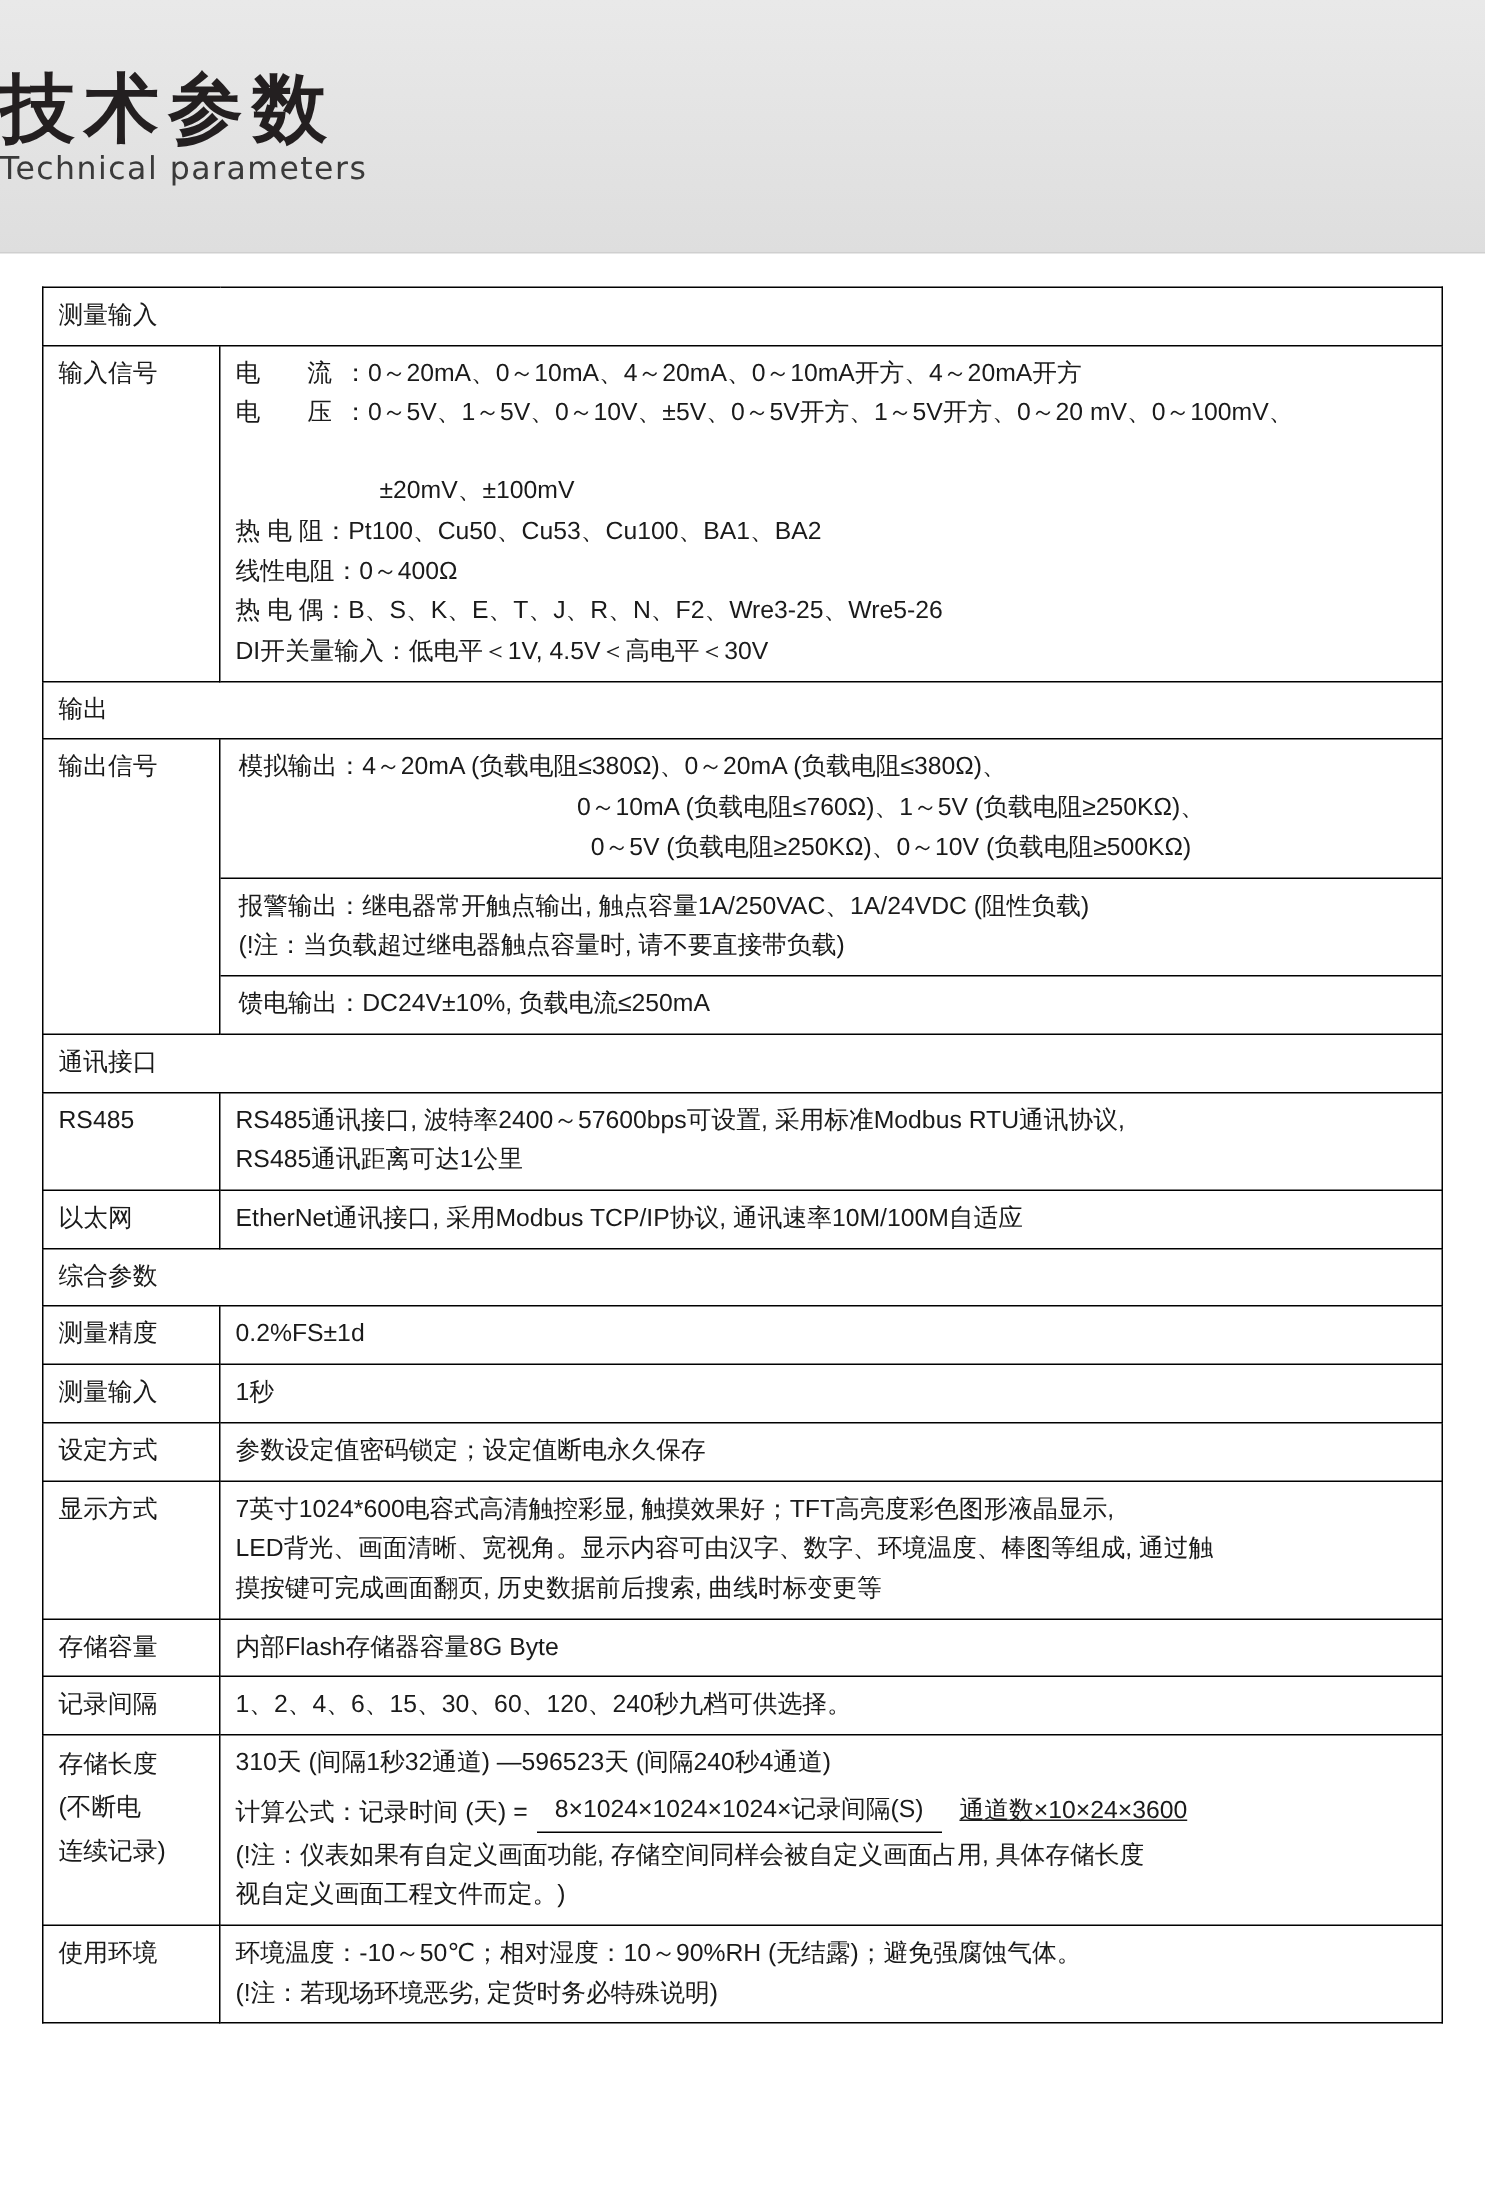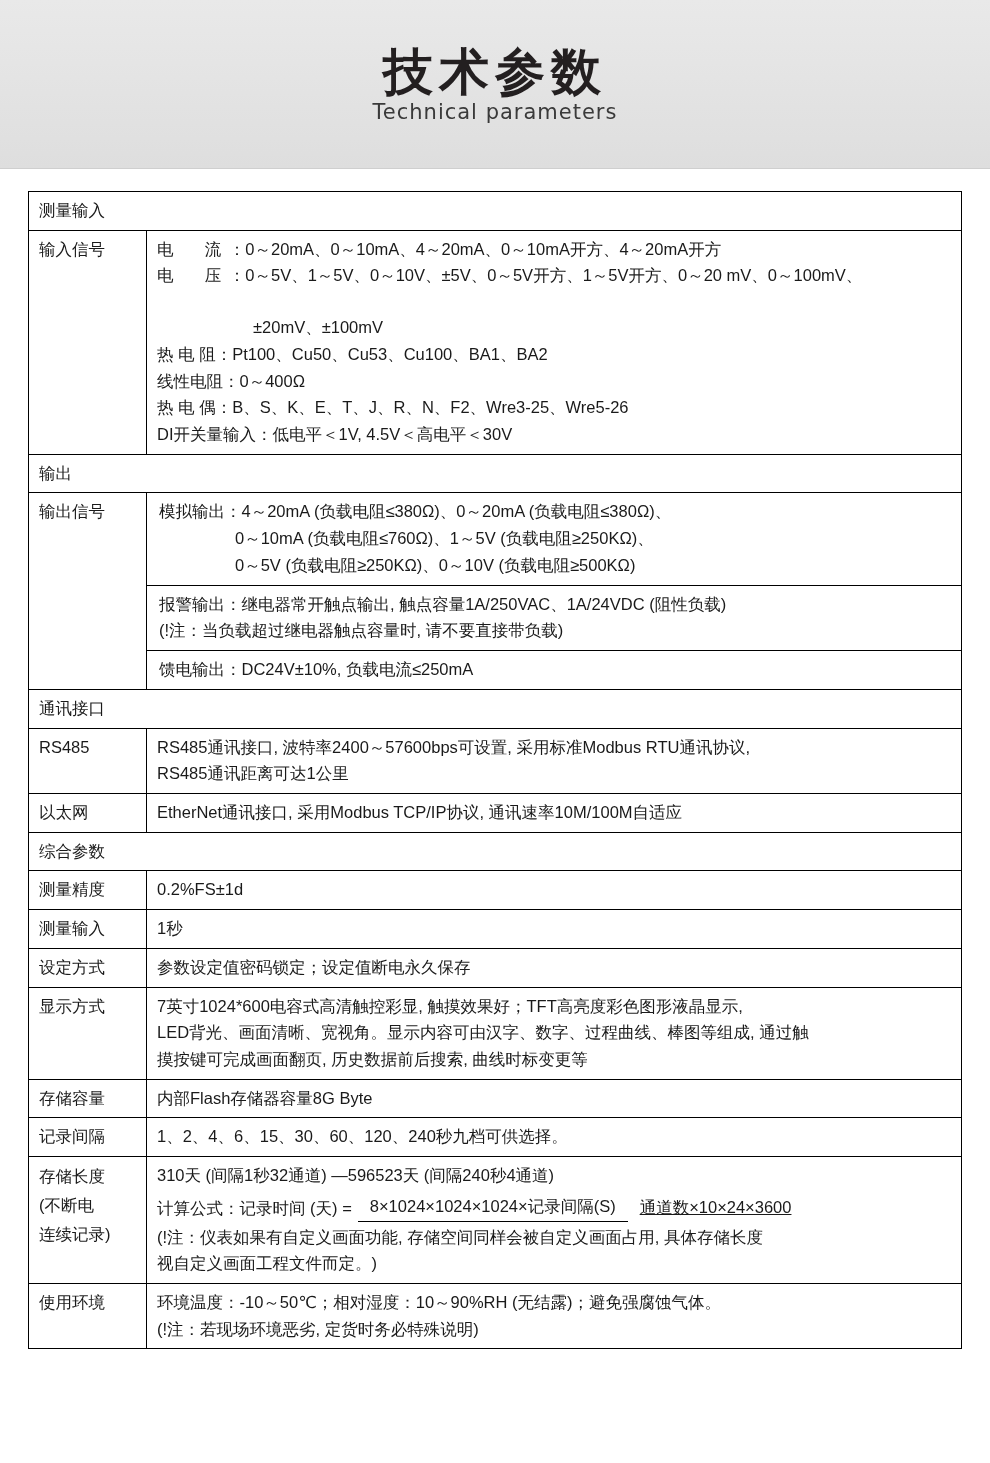--- a/index.html
+++ b/index.html
@@ -18,21 +18,21 @@
     position: relative;
     background: #ffffff;
   }
   
   .banner {
     height: 168px;
     background: linear-gradient(to bottom, #e9e9e9 0%, #e3e3e3 55%, #dedede 100%);
     border-bottom: 1px solid #cfcfcf;
     display: flex;
     flex-direction: column;
-    align-items: center;
+    align-items: flex-start;
     justify-content: center;
   }
   .banner-title {
     font-size: 50px;
     font-weight: bold;
     letter-spacing: 6px;
     color: #231f20;
     line-height: 1.1;
   }
   .banner-sub {
@@ -79,20 +79,21 @@
   }
   .hang {
     display: block;
     padding-left: 96px;
     text-indent: 0;
     margin-top: 25px;
   }
   .hang2 {
     display: block;
     padding-left: 76px;
+    text-align: center;
   }
   
   .formula {
     display: flex;
     align-items: flex-end;
     margin: 4px 0 2px 0;
   }
   .formula .lhs {
     white-space: nowrap;
     padding-right: 6px;
@@ -205,21 +206,21 @@
           <td class="val">1秒</td>
         </tr>
         <tr>
           <td class="label">设定方式</td>
           <td class="val">参数设定值密码锁定；设定值断电永久保存</td>
         </tr>
         <tr>
           <td class="label">显示方式</td>
           <td class="val">
             <span class="row-line">7英寸1024*600电容式高清触控彩显, 触摸效果好；TFT高亮度彩色图形液晶显示,</span>
-            <span class="row-line">LED背光、画面清晰、宽视角。显示内容可由汉字、数字、过程曲线、棒图等组成, 通过触</span>
+            <span class="row-line">LED背光、画面清晰、宽视角。显示内容可由汉字、数字、环境温度、棒图等组成, 通过触</span>
             <span class="row-line">摸按键可完成画面翻页, 历史数据前后搜索, 曲线时标变更等</span>
           </td>
         </tr>
         <tr>
           <td class="label">存储容量</td>
           <td class="val">内部Flash存储器容量8G Byte</td>
         </tr>
         <tr>
           <td class="label">记录间隔</td>
           <td class="val">1、2、4、6、15、30、60、120、240秒九档可供选择。</td>

